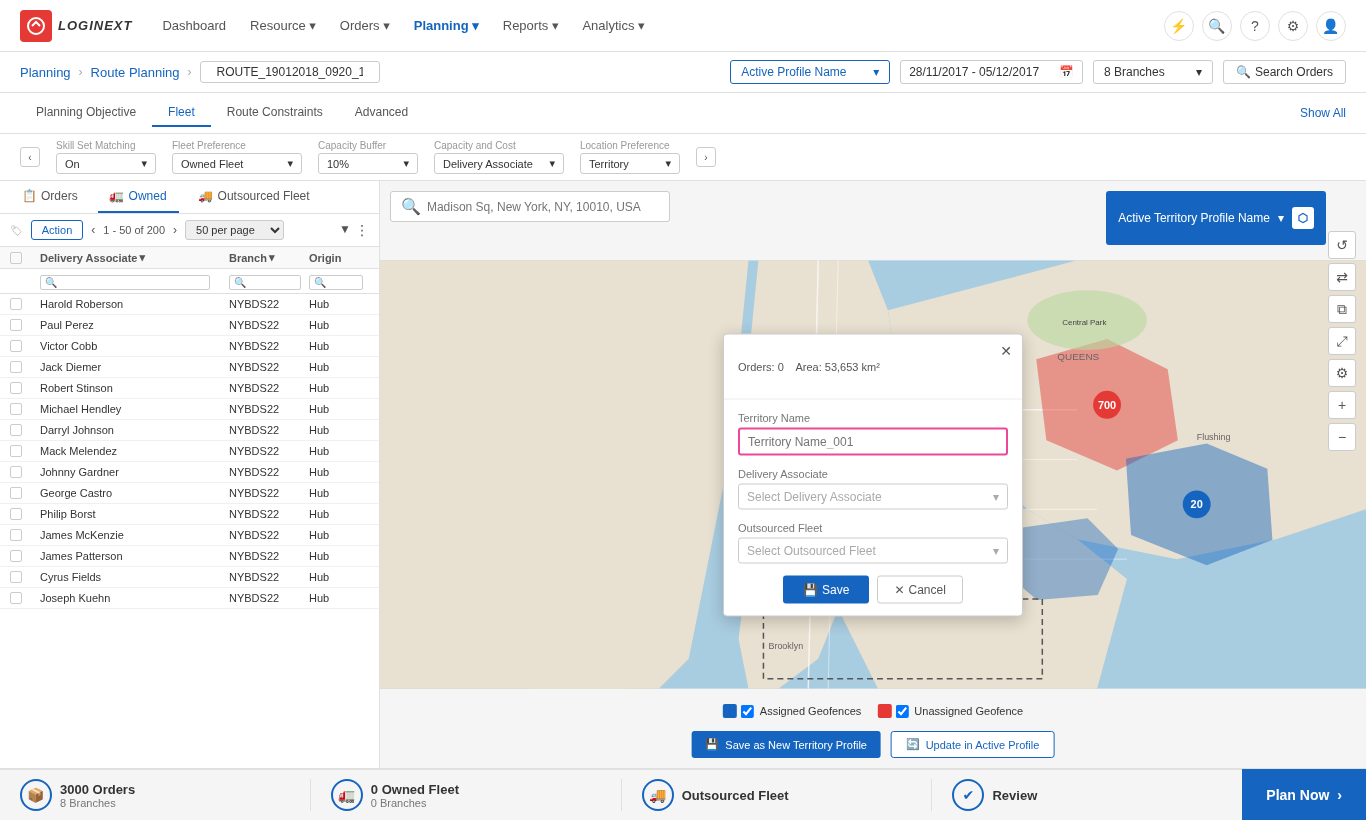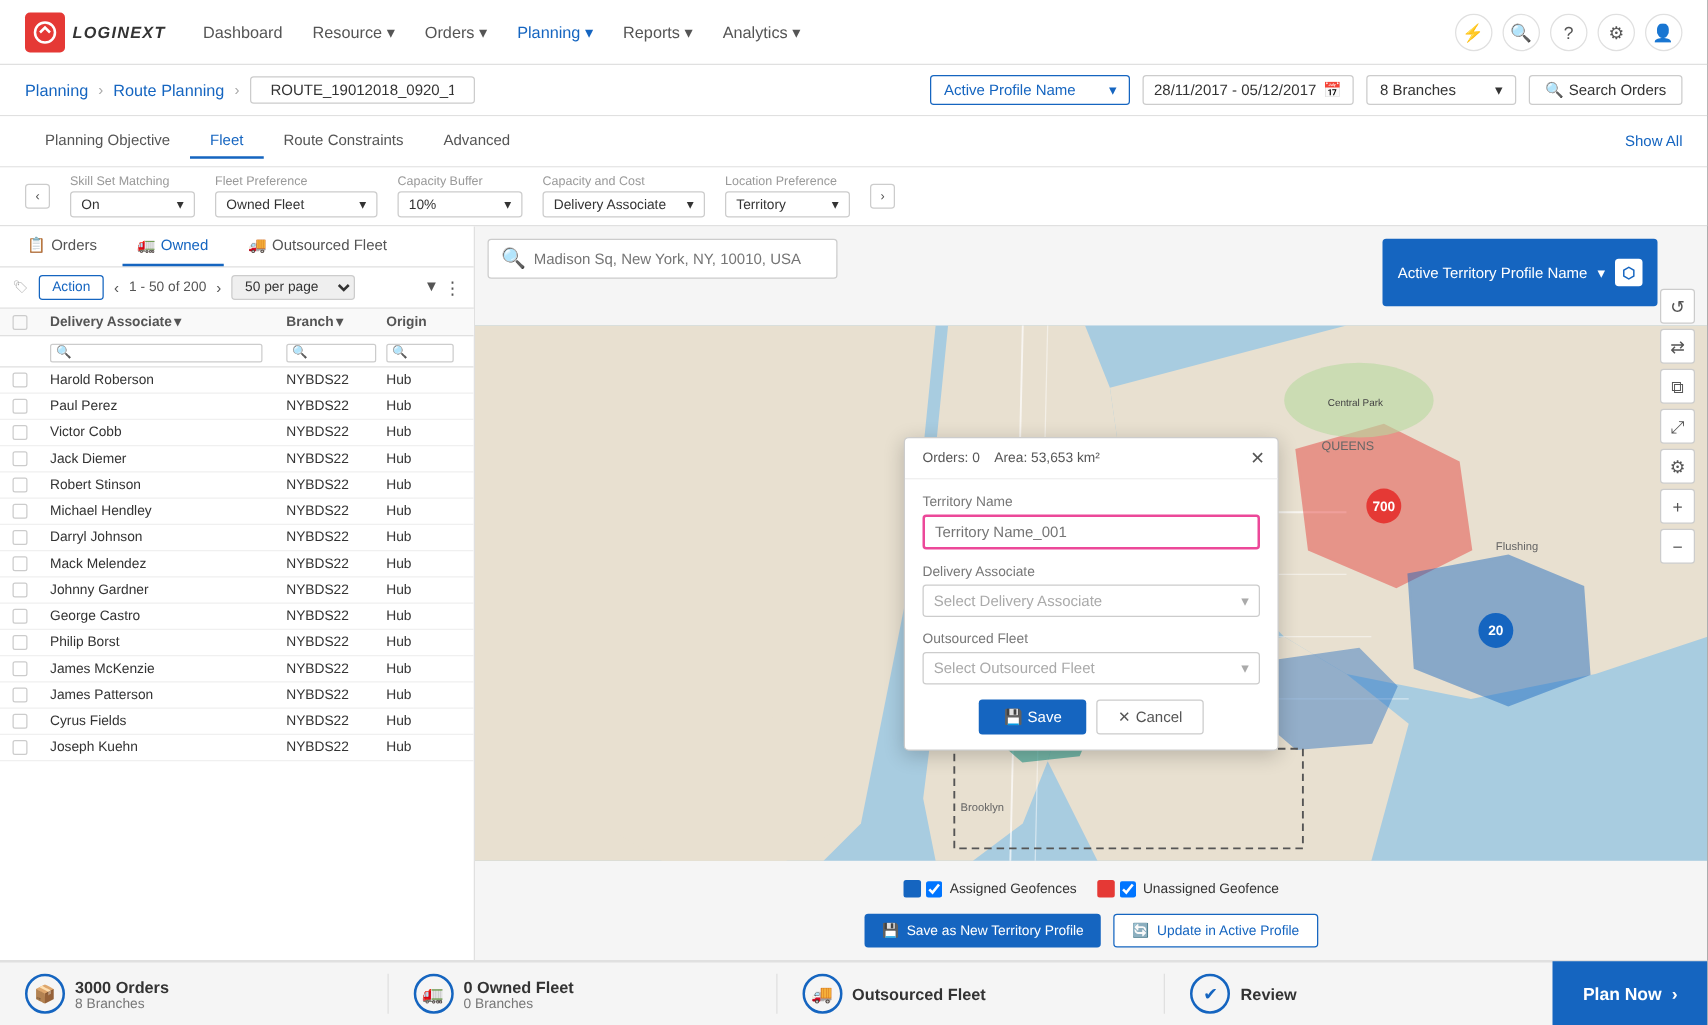--- a/index.html
+++ b/index.html
@@ -59,21 +59,21 @@
     .nav-item {
       font-size: 13px;
       color: #555;
       cursor: pointer;
       display: flex;
       align-items: center;
       gap: 3px;
     }
     .nav-item.active {
       color: #1565c0;
-      font-weight: normal;
+      font-weight: bold;
     }
     .nav-icons {
       display: flex;
       align-items: center;
       gap: 8px;
     }
     .nav-icon-btn {
       width: 30px;
       height: 30px;
       border-radius: 50%;
@@ -138,21 +138,21 @@
       margin-left: 31px;
     }
     .date-range {
       border: 1px solid #ccc;
       border-radius: 3px;
       padding: 4px 8px;
       font-size: 12px;
       color: #333;
       display: flex;
       align-items: center;
-      gap: 6px;
+      gap: 20px;
       cursor: pointer;
     }
     .branches-select {
       border: 1px solid #ccc;
       border-radius: 3px;
       padding: 4px 10px;
       font-size: 12px;
       color: #333;
       background: white;
       display: flex;
@@ -519,21 +519,21 @@
     }
     .modal-close {
       position: absolute;
       top: 8px;
       right: 10px;
       cursor: pointer;
       font-size: 14px;
       color: #555;
     }
     .modal-stats {
-      padding: 10px 14px;
+      padding: 26px 14px;
       font-size: 11px;
       color: #555;
       border-bottom: 1px solid #eee;
     }
     .modal-body {
       padding: 12px 14px;
       display: flex;
       flex-direction: column;
       gap: 12px;
     }

